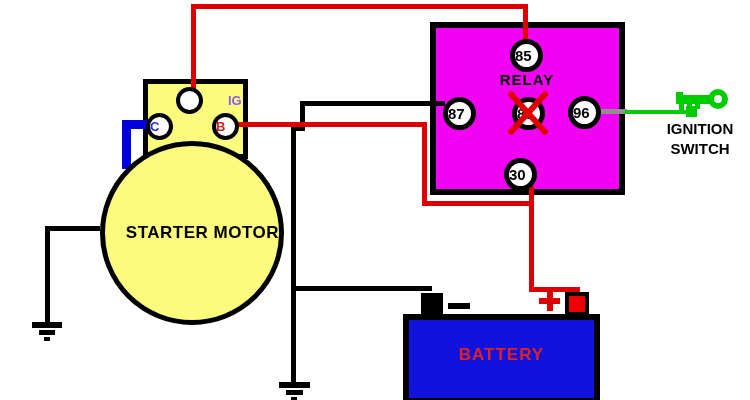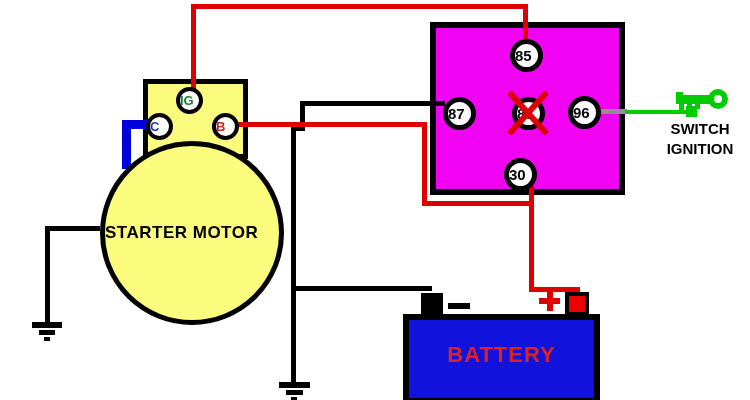--- a/index.html
+++ b/index.html
@@ -12,45 +12,45 @@
   .w-black{background:#000000;}
   .w-blue{background:#0000DD;}
   .w-green{background:#00CC00;}
   .w-gray{background:#909090;}
 
   
   .solenoid{position:absolute;left:143px;top:79px;width:105px;height:80px;
     background:#FBFB7E;border:5px solid #000;box-sizing:border-box;}
   .motor{position:absolute;left:100px;top:141px;width:184px;height:184px;
     background:#FBFB7E;border:5px solid #000;border-radius:50%;box-sizing:border-box;
-    display:flex;align-items:center;justify-content:flex-start;}
+    display:flex;align-items:center;justify-content:flex-end;}
   .motor-label{font-weight:bold;font-size:17px;letter-spacing:.5px;color:#000;}
   .relay{position:absolute;left:430px;top:22px;width:195px;height:173px;
     background:#F202F2;border:6px solid #000;box-sizing:border-box;}
   .relay-label{position:absolute;left:467px;top:71px;width:120px;text-align:center;
     font-weight:bold;font-size:15px;letter-spacing:1px;color:#000;}
   .battery{position:absolute;left:403px;top:314px;width:197px;height:90px;
     background:#1212DD;border:6px solid #000;box-sizing:border-box;}
   .battery-text{position:absolute;left:403px;top:344px;width:197px;text-align:center;
-    color:#DD2222;font-weight:bold;font-size:22px;line-height:22px;letter-spacing:1px;}
+    color:#DD2222;font-weight:bold;font-size:17px;line-height:22px;letter-spacing:1px;}
   .bat-neg-block{position:absolute;left:421px;top:293px;width:22px;height:23px;background:#000;}
   .bat-pos-block{position:absolute;left:565px;top:292px;width:24px;height:24px;
     background:#EE0000;border:4px solid #000;box-sizing:border-box;}
   .sym{position:absolute;}
   .minus-bar{left:448px;top:303px;width:22px;height:6px;background:#000;}
   .plus-h{left:539px;top:298px;width:21px;height:6px;background:#DD0000;}
   .plus-v{left:547px;top:290px;width:6px;height:21px;background:#DD0000;}
 
   
   .term{position:absolute;background:#fff;border:5px solid #000;border-radius:50%;
     box-sizing:border-box;display:flex;align-items:center;justify-content:flex-start;
     font-weight:bold;color:#000;}
   .term-lg{width:33px;height:33px;font-size:15px;}
   .term-sm{width:27px;height:27px;border-width:4px;font-size:13px;}
-  .c-ig{color:#15803d;} .c-c{color:#2233CC;} .c-b{color:#CC2222;}
+  .c-ig{color:#8b5cf6;margin-left:48px;} .c-c{color:#2233CC;} .c-b{color:#CC2222;}
 
   
   .xmark{position:absolute;left:503px;top:88px;width:50px;height:50px;}
   .xmark .xb{position:absolute;left:-3px;top:22px;width:56px;height:6px;
     background:#DD0000;border-radius:2px;}
   .xb1{transform:rotate(48deg);} .xb2{transform:rotate(-48deg);}
 
   
   .gnd-bar{position:absolute;background:#000;}
 
@@ -109,20 +109,21 @@
   <div class="term term-sm" style="left:176px;top:87px">
     <span class="c-ig">IG</span>
   </div>
   <div class="term term-sm" style="left:146px;top:113px">
     <span class="c-c">C</span>
   </div>
   <div class="term term-sm" style="left:212px;top:113px">
     <span class="c-b">B</span>
   </div>
 
+  <div class="relay-label">RELAY</div>
   <div class="term term-lg" style="left:510px;top:39px">
     <span>85</span>
   </div>
   <div class="term term-lg" style="left:443px;top:97px">
     <span>87</span>
   </div>
   <div class="term term-lg" style="left:512px;top:97px">
     <span>87</span>
   </div>
   <div class="term term-lg" style="left:568px;top:96px">
@@ -148,17 +149,17 @@
   <svg class="key-svg" width="54" height="32" viewBox="0 0 54 32">
     <rect x="0" y="9" width="36" height="9" fill="#00CC00"></rect>
     <rect x="0" y="6" width="7" height="6" fill="#00CC00"></rect>
     <rect x="3" y="18" width="5" height="7" fill="#00CC00"></rect>
     <rect x="11" y="18" width="5" height="6" fill="#00CC00"></rect>
     <rect x="19" y="18" width="5" height="5" fill="#00CC00"></rect>
     <circle cx="42" cy="13" r="10" fill="#00CC00"></circle>
     <circle cx="42" cy="13" r="4" fill="#ffffff"></circle>
   </svg>
   <div class="ign-text">
+    <div>IGNITION</div>
     <div>SWITCH</div>
-    <div>IGNITION</div>
   </div>
 
 </div>
 
 </body></html>

